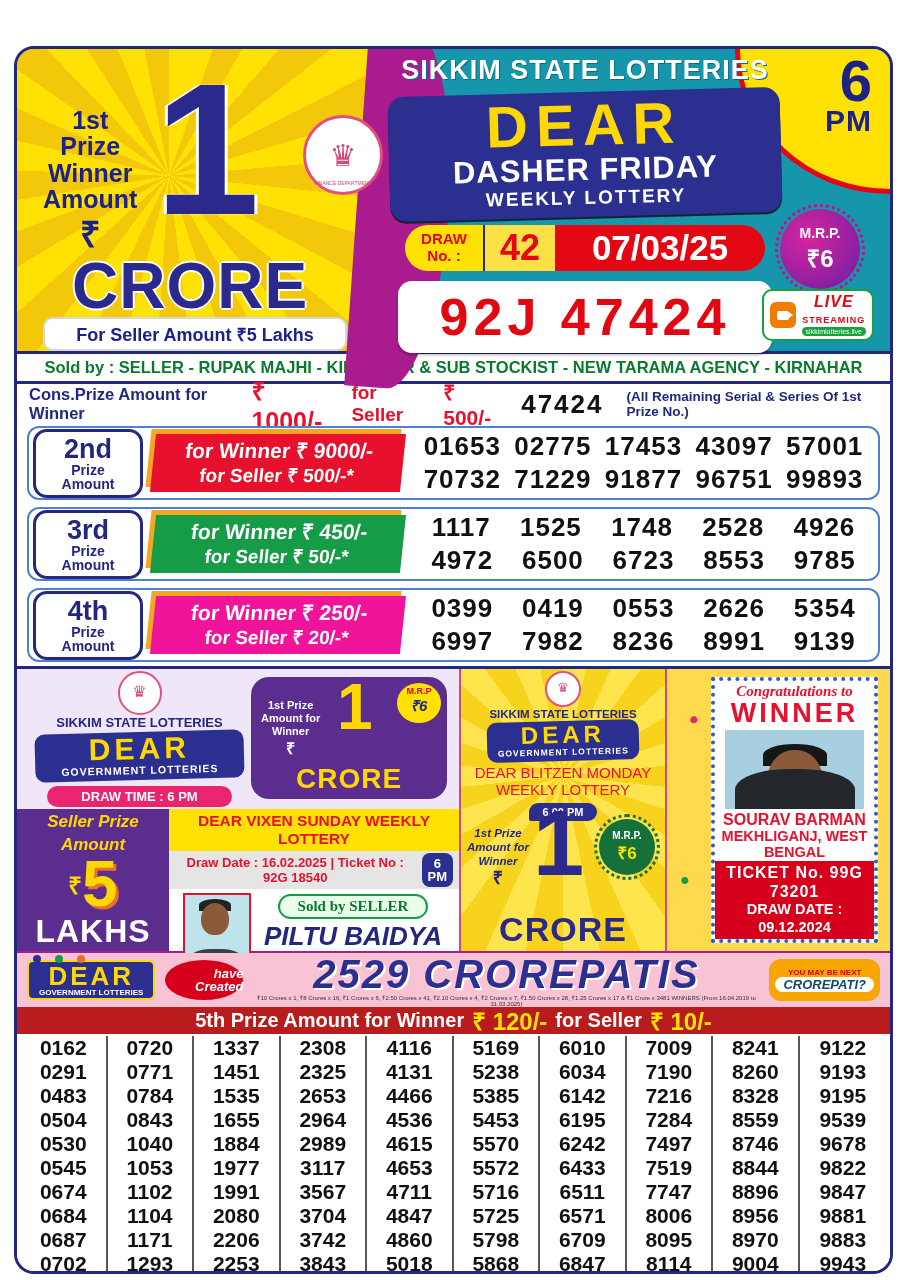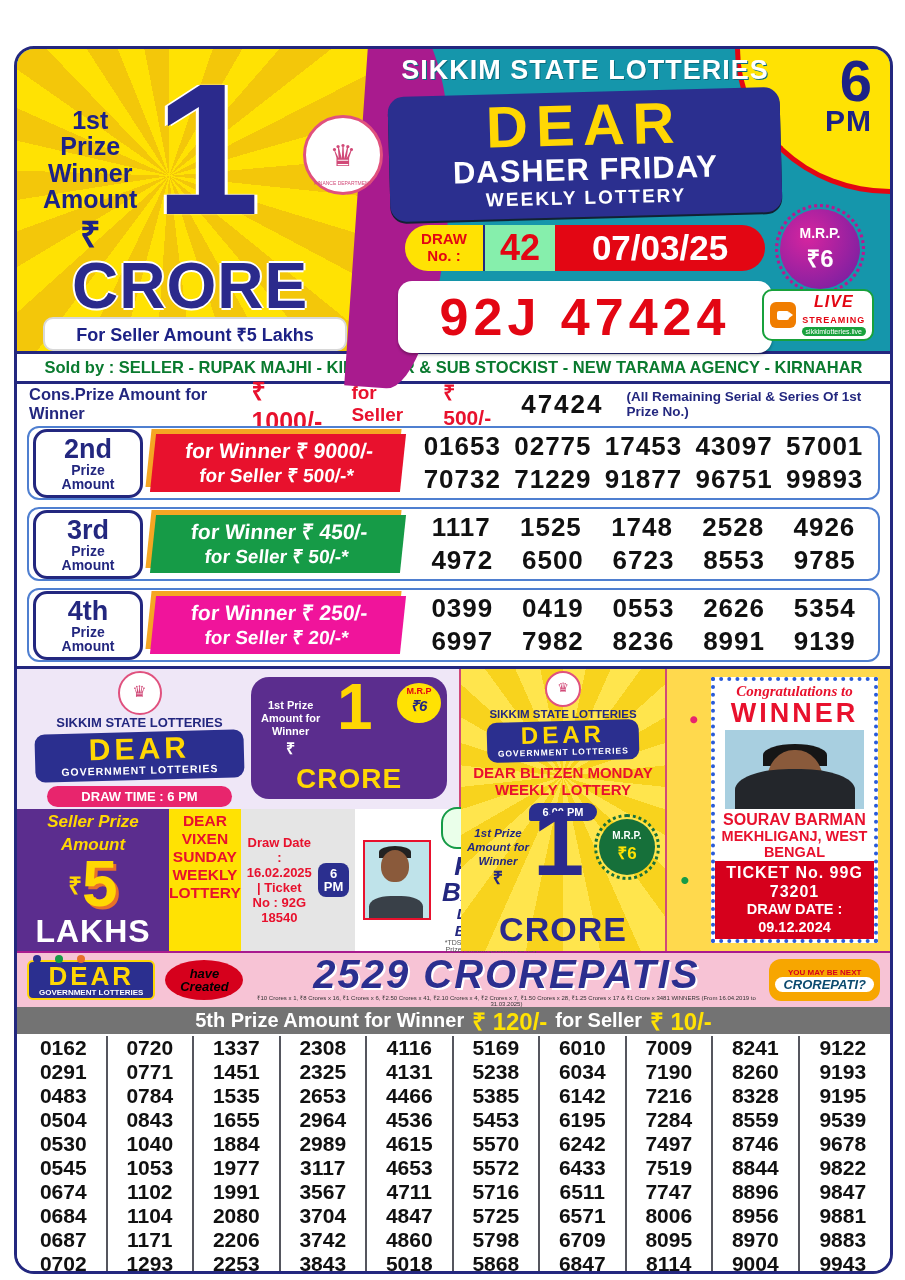--- a/index.html
+++ b/index.html
@@ -20,21 +20,21 @@
   .seal{position:absolute;left:286px;top:66px;width:74px;height:74px;border-radius:50%;background:#fff;border:3px solid #e0517e;display:flex;align-items:center;justify-content:center;color:#d14a78;font-size:30px;}
   .seal small{position:absolute;bottom:6px;font-size:5px;color:#d14a78;}
   .hdr-center{position:absolute;left:372px;top:6px;width:392px;text-align:center;}
   .brand{color:#fff;font-weight:700;font-size:27px;letter-spacing:1px;text-shadow:1px 1px 0 #0b6d7e;}
   .dear-badge{margin:6px auto 0;background:#2b2f8f;border-radius:16px;padding:4px 8px 8px;transform:rotate(-1.5deg);box-shadow:0 2px 0 #123;}
   .dear-badge .dear{color:#ffd703;font-weight:700;font-size:58px;letter-spacing:8px;line-height:1;}
   .dear-badge .name{color:#fff;font-weight:700;font-size:31px;letter-spacing:1px;line-height:1.05;}
   .dear-badge .weekly{color:#fff;font-weight:700;font-size:19px;letter-spacing:2px;}
   .draw-row{margin:8px auto 0;display:flex;width:360px;height:46px;}
   .draw-lab{background:#ffe203;border-radius:23px 0 0 23px;color:#e30613;font-weight:700;font-size:15px;line-height:1.1;display:flex;align-items:center;justify-content:center;flex-direction:column;width:78px;border-right:2px solid #23277f;}
-  .draw-no{background:#86efac;color:#e30613;font-weight:700;font-size:36px;display:flex;align-items:center;justify-content:center;width:70px;}
+  .draw-no{background:#fde047;color:#e30613;font-weight:700;font-size:36px;display:flex;align-items:center;justify-content:center;width:70px;}
   .draw-date{background:#e30613;border-radius:0 23px 23px 0;color:#fff;font-weight:700;font-size:35px;display:flex;align-items:center;justify-content:center;flex:1;}
   .plate{margin:10px auto 0;background:#fff;border-radius:14px;width:374px;padding:6px 0;color:#e30613;font-weight:700;font-size:52px;letter-spacing:5px;box-shadow:0 2px 3px rgba(0,0,0,.3);}
   .sixpm{position:absolute;right:18px;top:6px;color:#1d2286;font-weight:700;text-align:right;line-height:.9;}
   .sixpm .six{font-size:58px;}
   .sixpm .pm{font-size:30px;letter-spacing:1px;}
   .mrp-star{position:absolute;right:30px;top:160px;width:80px;height:80px;border-radius:50%;background:radial-gradient(circle at 35% 35%,#d6249f,#6a1fa2);display:flex;flex-direction:column;align-items:center;justify-content:center;color:#fff;font-weight:700;outline:3px dotted #b8188f;outline-offset:2px;}
   .mrp-star .l1{font-size:14px;}
   .mrp-star .l2{font-size:24px;}
   .live{position:absolute;right:16px;bottom:10px;background:#fff;border:2px solid #18a13c;border-radius:10px;display:flex;align-items:center;padding:3px 6px;gap:6px;}
   .cam{width:26px;height:26px;background:#f07d00;border-radius:6px;display:flex;align-items:center;justify-content:center;}
@@ -89,40 +89,40 @@
   .pbadge .mrp{position:absolute;right:6px;top:6px;background:#ffe203;border-radius:50%;width:44px;height:40px;text-align:center;line-height:1.1;padding-top:4px;box-sizing:border-box;}
   .pbadge .mrp .a{color:#e30613;font-weight:700;font-size:9px;display:block;}
   .pbadge .mrp .b{color:#23277f;font-weight:700;font-style:italic;font-size:15px;}
   .adA-bot{position:absolute;left:0;top:140px;right:0;bottom:0;display:flex;}
   .lakh{width:152px;flex:none;background:#5b2d8e;text-align:center;color:#ffd703;}
   .lakh .sp{font-style:italic;font-weight:700;font-size:17px;line-height:1.1;display:block;margin-top:4px;}
   .lakh .row5{display:flex;align-items:center;justify-content:center;}
   .lakh .rp{font-size:24px;font-weight:700;}
   .lakh .five{font-size:64px;font-weight:700;line-height:.95;text-shadow:3px 3px 0 #e8702a;}
   .lakh .lk{color:#fff;font-weight:700;font-size:32px;letter-spacing:1px;display:block;line-height:1;}
-  .adA-rt{flex:1;display:flex;flex-direction:row;background:#fff;}
+  .adA-rt{flex:1;display:flex;flex-direction:column;background:#fff;align-items:center;}
   .vixen{background:#ffe203;color:#e8112d;font-weight:700;font-size:15.5px;text-align:center;padding:3px 0;}
   .dinfo{display:flex;align-items:center;background:#e5e5e5;padding:2px 6px;gap:6px;}
   .dinfo .t{color:#e8112d;font-weight:700;font-size:13px;flex:1;text-align:center;}
   .dinfo .pm6{background:#2b2f8f;color:#fff;font-weight:700;font-size:13px;line-height:1;border-radius:8px;padding:4px 6px;text-align:center;}
   .seller-row{flex:1;display:flex;align-items:center;gap:10px;padding:4px 8px;}
   .photoA{width:64px;height:76px;flex:none;background:#bfe3ea;border:2px solid #e8112d;position:relative;overflow:hidden;}
   .photoA .hd{position:absolute;left:16px;top:8px;width:28px;height:32px;background:#8a5a3b;border-radius:50% 50% 45% 45%;}
   .photoA .hr{position:absolute;left:14px;top:4px;width:32px;height:12px;background:#222;border-radius:50% 50% 0 0;}
   .photoA .bd{position:absolute;left:4px;bottom:-4px;width:54px;height:26px;background:#394048;border-radius:40% 40% 0 0;}
   .ss-pill{display:inline-block;background:#eaffea;border:2px solid #169b47;border-radius:16px;color:#0a7a2f;font-weight:700;font-size:15px;padding:2px 18px;font-family:"Liberation Serif",serif;}
   .piltu{color:#23277f;font-weight:700;font-style:italic;font-size:26px;line-height:1;margin-top:4px;text-align:center;}
   .dakshin{color:#23277f;font-weight:700;font-style:italic;font-size:15px;text-align:center;}
   .tds{color:#555;font-size:7px;text-align:center;}
   .adB{width:204px;flex:none;border-right:2px solid #d14a78;background:repeating-conic-gradient(from 0deg at 50% 38%, #ffe54d 0 12deg, #f8d31d 12deg 24deg);text-align:center;position:relative;}
   .adB .brand2{color:#23277f;font-weight:700;font-size:11.5px;margin-top:1px;}
   .adB .mini-dear{margin:1px 26px 0;}
   .adB .mini-dear .d{font-size:24px;}
   .adB .mini-dear .g{font-size:8.5px;}
-  .blitzen{color:#e8112d;font-weight:700;font-size:15px;line-height:1.15;margin-top:3px;}
+  .blitzen{color:#e8112d;font-weight:400;font-size:15px;line-height:1.15;margin-top:3px;}
   .pm600{display:inline-block;background:#2b2f8f;color:#fff;font-weight:700;font-size:11px;border-radius:10px 10px 10px 2px;padding:3px 14px;margin-top:4px;}
   .adB .prize{position:absolute;left:6px;top:158px;width:62px;color:#23277f;font-weight:700;font-style:italic;font-size:11.5px;line-height:1.2;text-align:center;}
   .adB .prize .rp{font-size:18px;font-style:normal;}
   .adB .bigone{position:absolute;left:72px;top:128px;font-size:92px;font-weight:700;color:#2b2a8c;line-height:1;}
   .adB .crore{position:absolute;left:0;right:0;bottom:2px;color:#2b2a8c;font-weight:700;font-size:34px;letter-spacing:1px;}
   .gmrp{position:absolute;right:10px;top:150px;width:56px;height:56px;border-radius:50%;background:#16703a;color:#fff;font-weight:700;display:flex;flex-direction:column;align-items:center;justify-content:center;outline:3px dotted #16703a;outline-offset:2px;}
   .gmrp .a{font-size:10px;}
   .gmrp .b{font-size:17px;color:#ffe203;}
   .adC{flex:1;background:#ffd94d;position:relative;
     background-image:radial-gradient(circle at 12% 18%, #e8256d 3px, transparent 4px),radial-gradient(circle at 85% 12%, #2b8fd8 3px, transparent 4px),radial-gradient(circle at 90% 60%, #e87a25 3px, transparent 4px),radial-gradient(circle at 8% 75%, #169b47 3px, transparent 4px),radial-gradient(circle at 70% 90%, #a91b8e 3px, transparent 4px);}
@@ -138,32 +138,32 @@
   .wplace{color:#e8112d;font-weight:700;font-size:14.5px;text-align:center;line-height:1.1;}
   .wband{background:#d6001c;color:#fff;text-align:center;font-weight:700;padding:2px 0 3px;line-height:1.2;}
   .wband .t1{font-size:16px;letter-spacing:1px;}
   .wband .t2{font-size:14.5px;}
 
   
   .crp{flex:none;height:54px;background:#f7c3d5;display:flex;align-items:center;gap:10px;padding:0 10px;position:relative;}
   .crp-logo{background:#2b2f8f;border:2px solid #ffd703;border-radius:6px;text-align:center;padding:1px 10px;line-height:1;}
   .crp-logo .d{color:#ffd703;font-weight:700;font-size:26px;letter-spacing:3px;}
   .crp-logo .g{color:#fff;font-size:8px;font-weight:700;display:block;}
-  .havec{background:#d6001c;border-radius:50%;width:78px;height:40px;display:flex;flex-direction:column;align-items:center;justify-content:center;color:#000000;font-style:italic;font-weight:700;font-size:13px;line-height:1;}
+  .havec{background:#d6001c;border-radius:50%;width:78px;height:40px;display:flex;flex-direction:column;align-items:flex-end;justify-content:center;color:#ffffff;font-style:italic;font-weight:700;font-size:13px;line-height:1;}
   .crpnum{flex:1;text-align:center;line-height:1;}
   .crpnum .big{color:#2b2f8f;font-weight:700;font-style:italic;font-size:40px;letter-spacing:2px;text-shadow:2px 2px 0 #fff;}
   .crpnum .fine{display:block;color:#333;font-size:6px;margin-top:1px;}
   .nextb{background:#f7a600;border-radius:12px;padding:9px 6px;text-align:center;}
   .nextb .n1{color:#d6001c;font-weight:700;font-size:8px;display:block;}
   .nextb .n2{background:#fff;border-radius:10px;color:#0c4a6e;font-weight:700;font-style:italic;font-size:13px;padding:0 8px;display:block;}
   .contact-strip{position:absolute;left:16px;top:2px;display:flex;gap:14px;}
   .contact-strip i{width:8px;height:8px;border-radius:50%;display:block;}
 
   
-  .fifth-head{flex:none;height:27px;background:#737373;display:flex;align-items:center;justify-content:center;gap:8px;color:#fff;font-weight:700;}
+  .fifth-head{flex:none;height:27px;background:#b91c1c;display:flex;align-items:center;justify-content:center;gap:8px;color:#fff;font-weight:700;}
   .fifth-head .a{font-size:20px;}
   .fifth-head .b{font-size:24px;color:#ffe203;}
   .grid{flex:1;display:grid;grid-template-columns:repeat(10,1fr);grid-template-rows:repeat(10,1fr);background:#fff;padding:2px 4px;}
   .cell{display:flex;align-items:center;justify-content:center;font-weight:700;font-size:21px;color:#111;border-right:2px solid #55565e;}
   .cell:nth-child(10n){border-right:none;}
 </style>
 </head>
 <body>
 
 <div class="frame">

